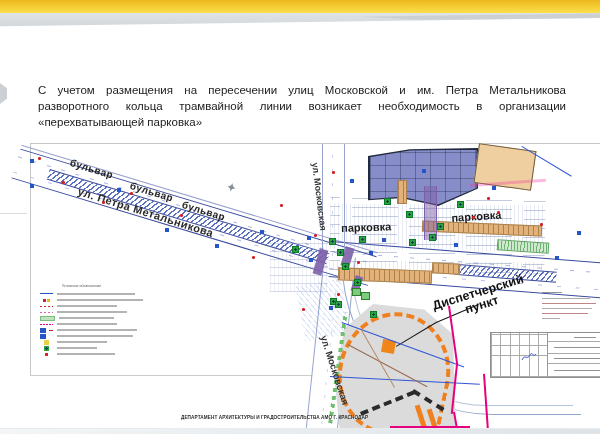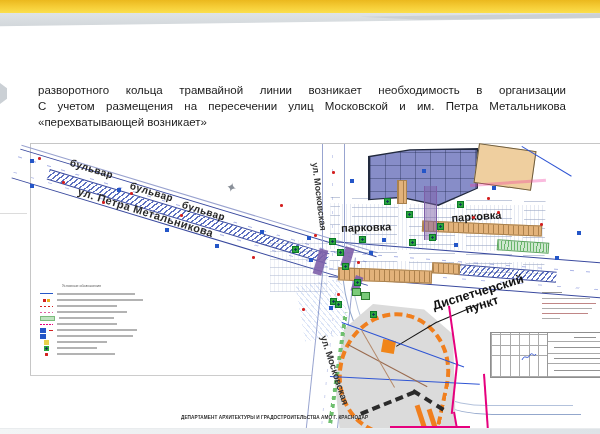--- a/index.html
+++ b/index.html
@@ -184,23 +184,23 @@
 <div class="slide">
   <div class="topbar"></div>
   <div class="graybar">
     <div class="wedge-light" style="position:absolute;"></div>
     <div class="wedge-dark" style="position:absolute;"></div>
   </div>
   <div class="edge-wedge"></div>
   <div class="side-tick"></div>
 
   <div class="intro">
+    <div class="jline">С учетом размещения на пересечении улиц Московской и им. Петра Метальникова</div>
     <div class="jline">разворотного кольца трамвайной линии возникает необходимость в организации</div>
-    <div class="jline">С учетом размещения на пересечении улиц Московской и им. Петра Метальникова</div>
-    <div>«перехватывающей возникает»</div>
+    <div>«перехватывающей парковка»</div>
   </div>
 
   <div class="map">
     <div class="map-left-border"></div>
     <div class="map-bottom-border"></div>
 
     <div class="road road-petra"></div>
     <div class="road road-east"></div>
     <div class="road-mosk-n"></div>
     <div class="road-mosk-s"></div>

